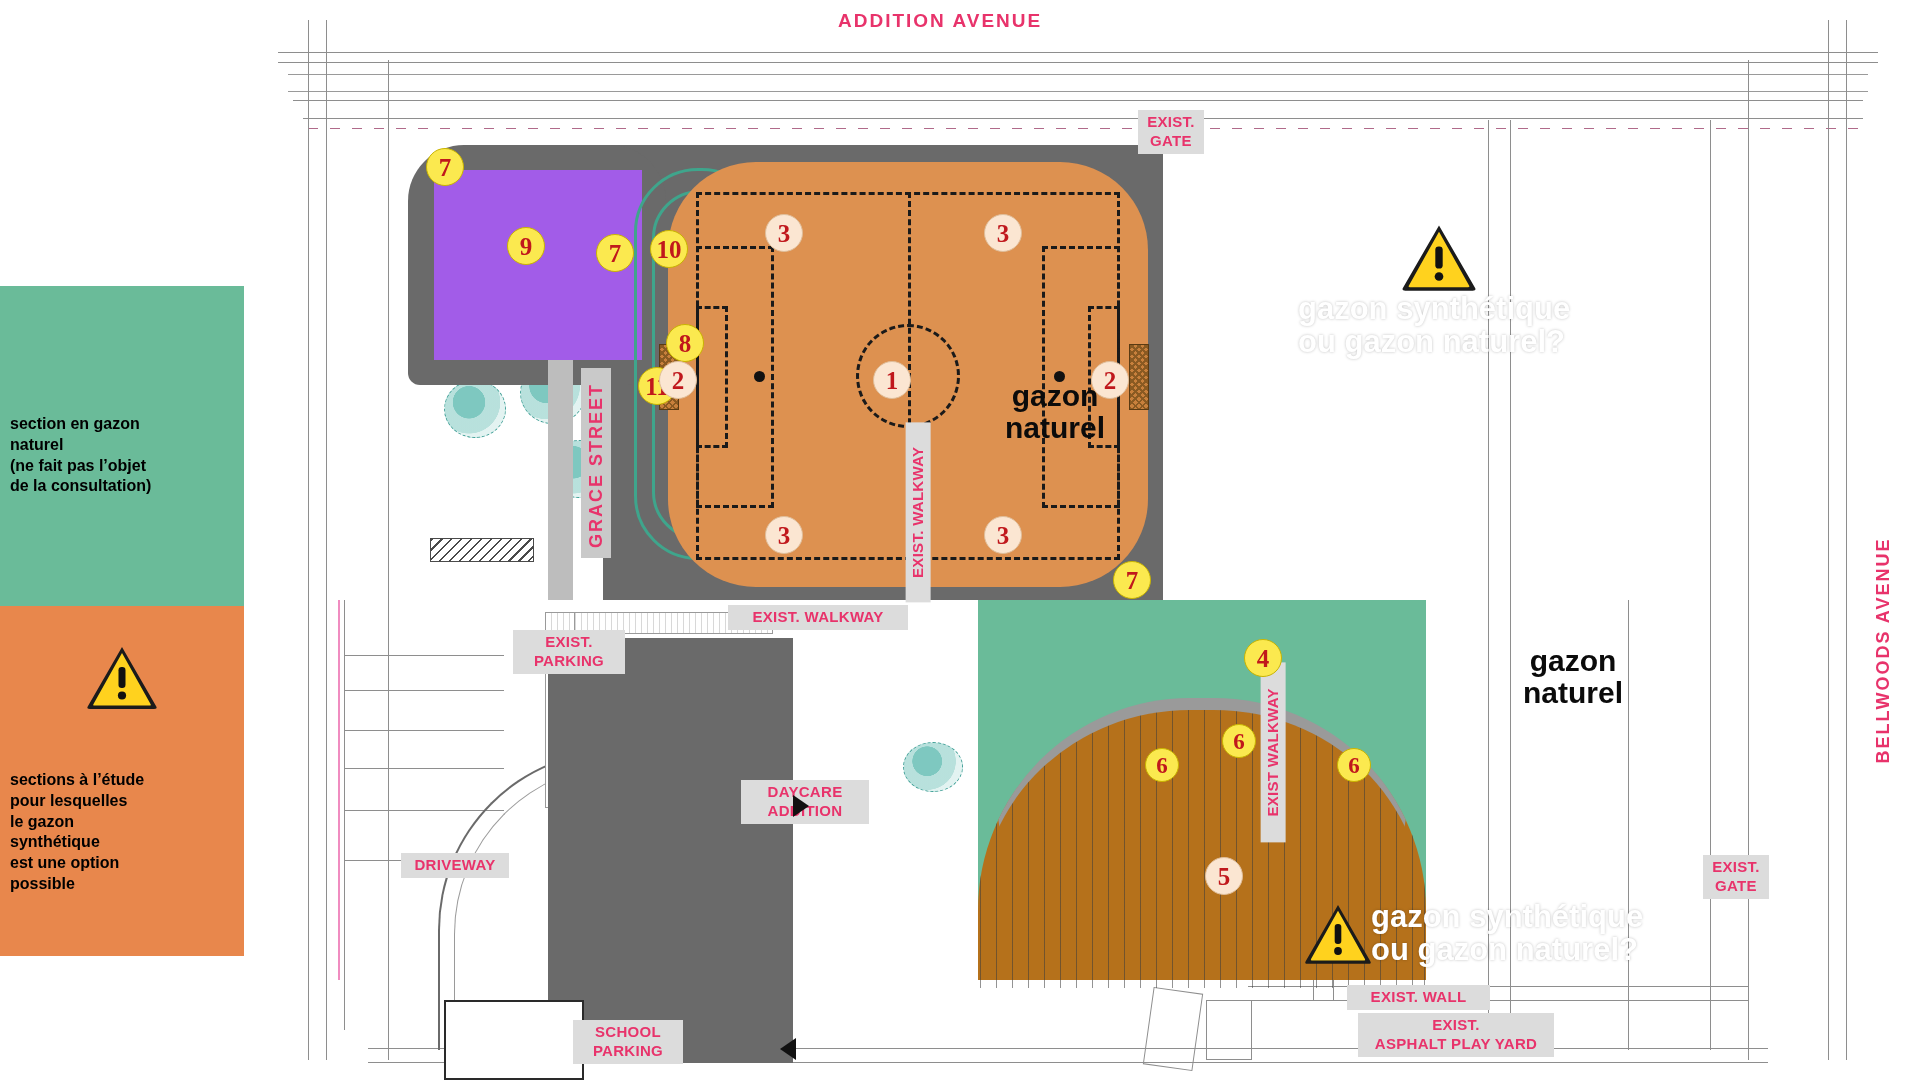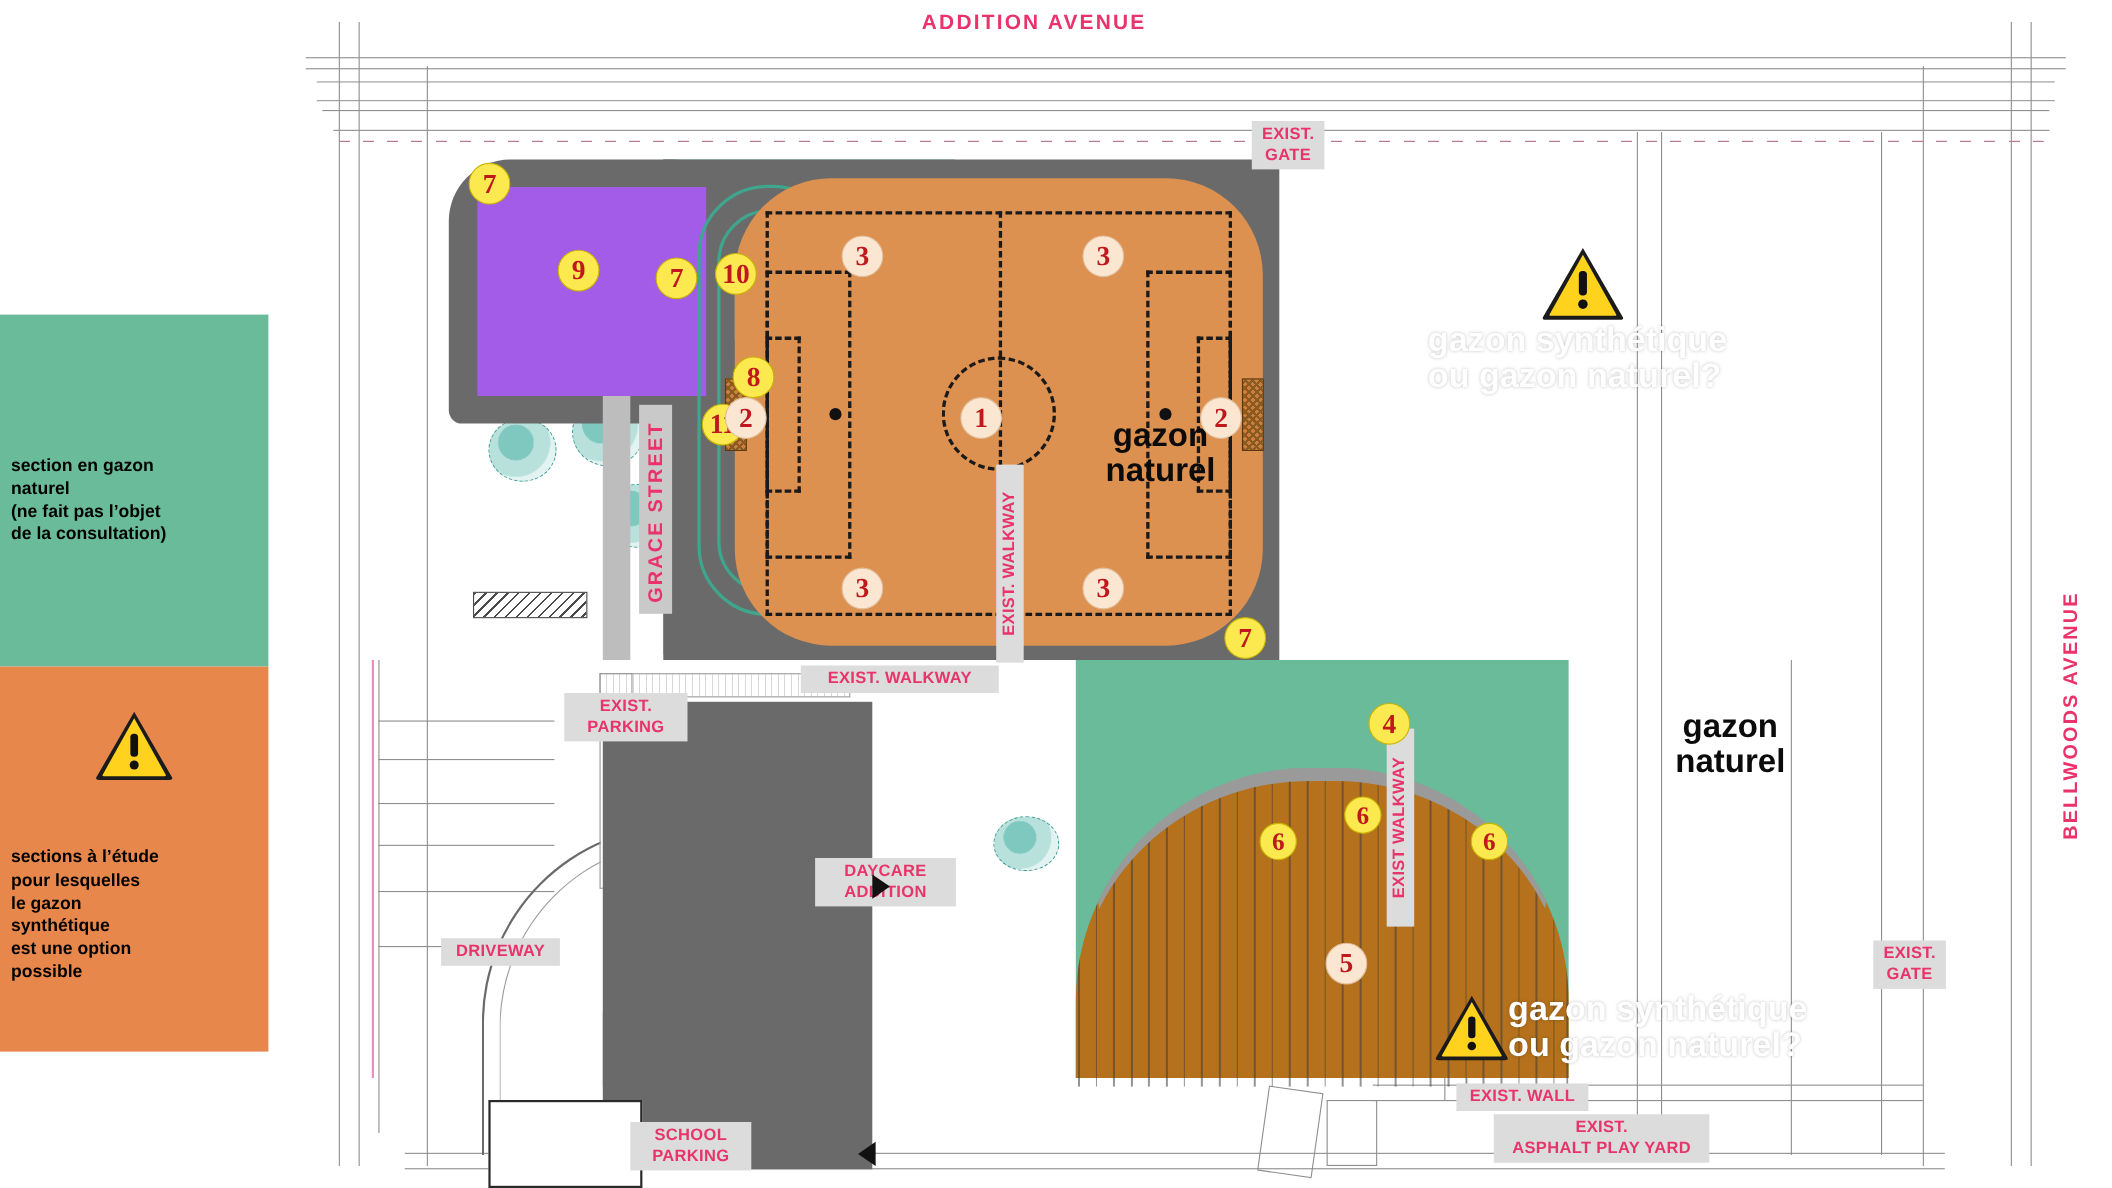--- a/index.html
+++ b/index.html
@@ -264,21 +264,21 @@
     <div class="pink-label" style="left:480px; top:605px; width:180px;">EXIST. WALKWAY</div>
     <div class="pink-label vert-label rot-90" style="left:580px; top:500px; width:180px;">EXIST. WALKWAY</div>
     <div class="pink-label vert-label rot-90" style="left:935px; top:740px; width:180px;">EXIST WALKWAY</div>
     <div class="pink-label" style="left:265px; top:630px; width:112px;">EXIST.
 PARKING</div>
     <div class="pink-label" style="left:493px; top:780px; width:128px;">DAYCARE
 ADDITION</div>
     <div class="pink-label" style="left:153px; top:853px; width:108px;">DRIVEWAY</div>
     <div class="pink-label" style="left:325px; top:1020px; width:110px;">SCHOOL
 PARKING</div>
-    <div class="pink-label" style="left:1076px; top:985px; width:120px;">EXIST. WALL</div>
+    <div class="pink-label" style="left:1099px; top:985px; width:143px;">EXIST. WALL</div>
     <div class="pink-label" style="left:1110px; top:1013px; width:196px;">EXIST.
 ASPHALT PLAY YARD</div>
 
     <svg style="position:absolute; left:1152px; top:222px;" width="78" height="70" viewBox="0 0 74 66">
       <path d="M37 3 L71 62 Q73 65 69 65 L5 65 Q1 65 3 62 Z" fill="#1b1b1b"></path>
       <path d="M37 9 L65.5 60 Q66.5 61.6 64.5 61.6 L9.5 61.6 Q7.5 61.6 8.5 60 Z" fill="#FFD21E"></path>
       <rect x="33.5" y="23" width="7" height="21" rx="3.2" fill="#111"></rect>
       <circle cx="37" cy="51.5" r="4.1" fill="#111"></circle>
     </svg>
     <div class="white-label" style="left:1050px; top:292px; font-size:31px;">gazon synthétique

